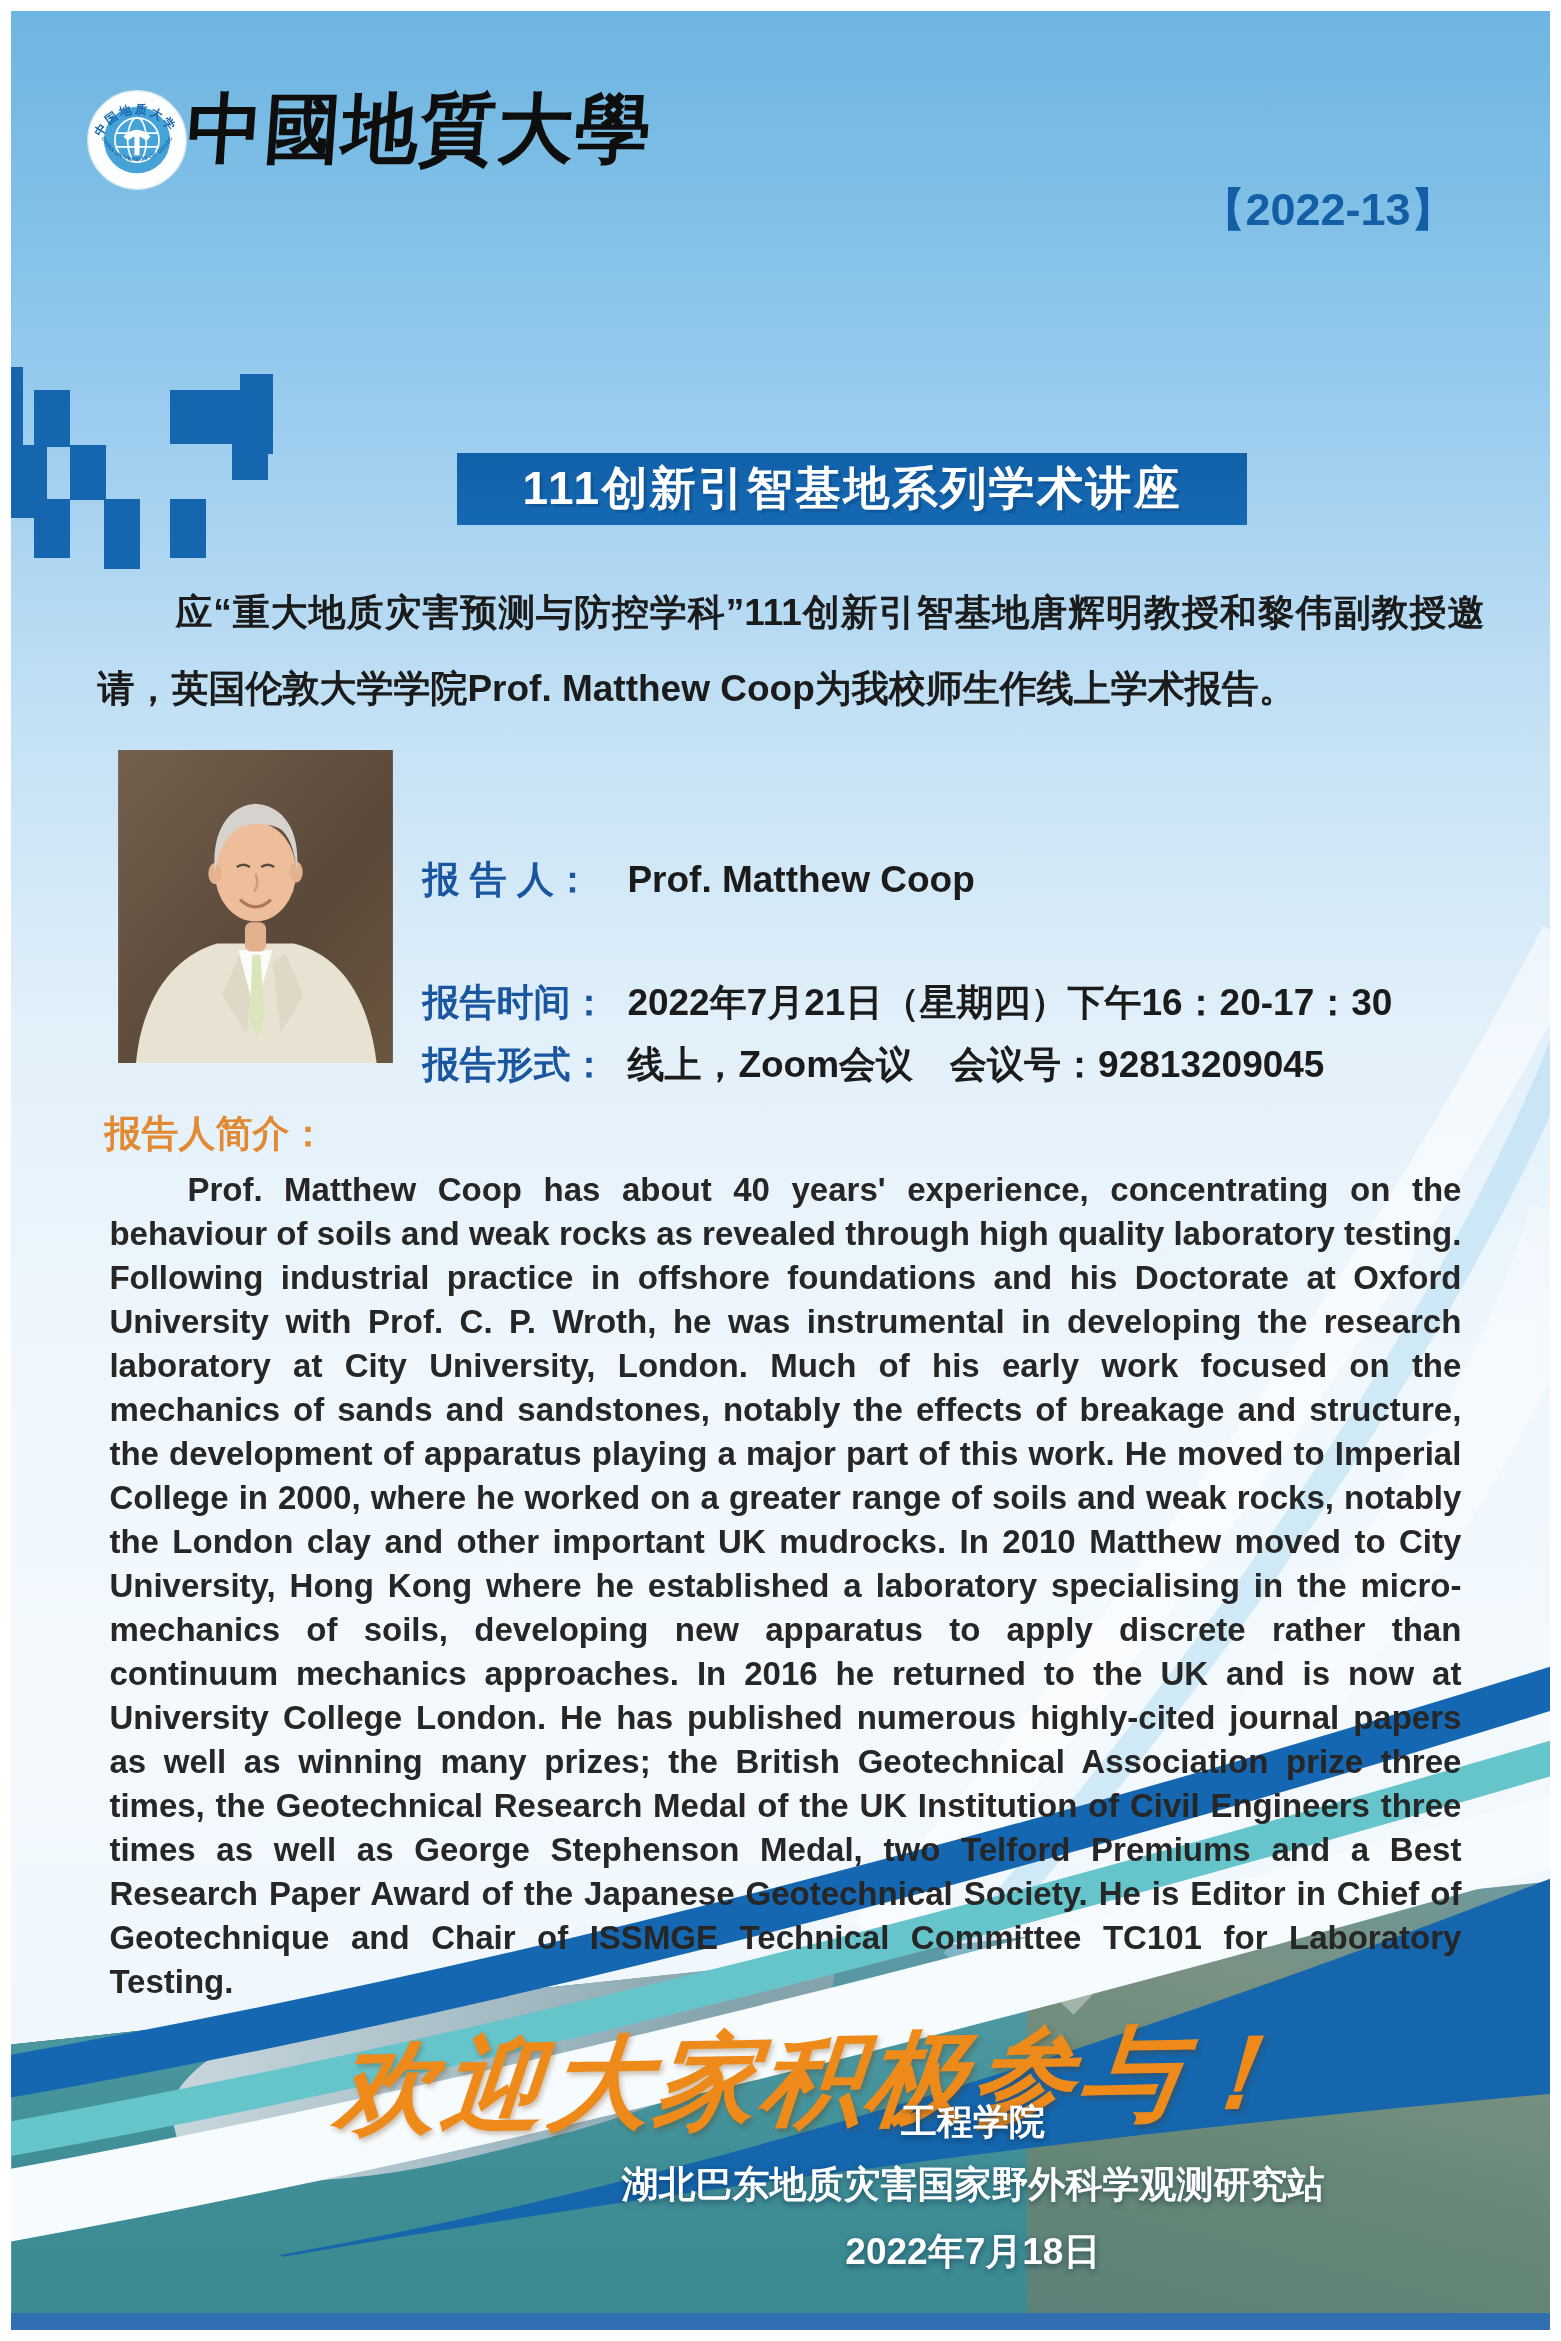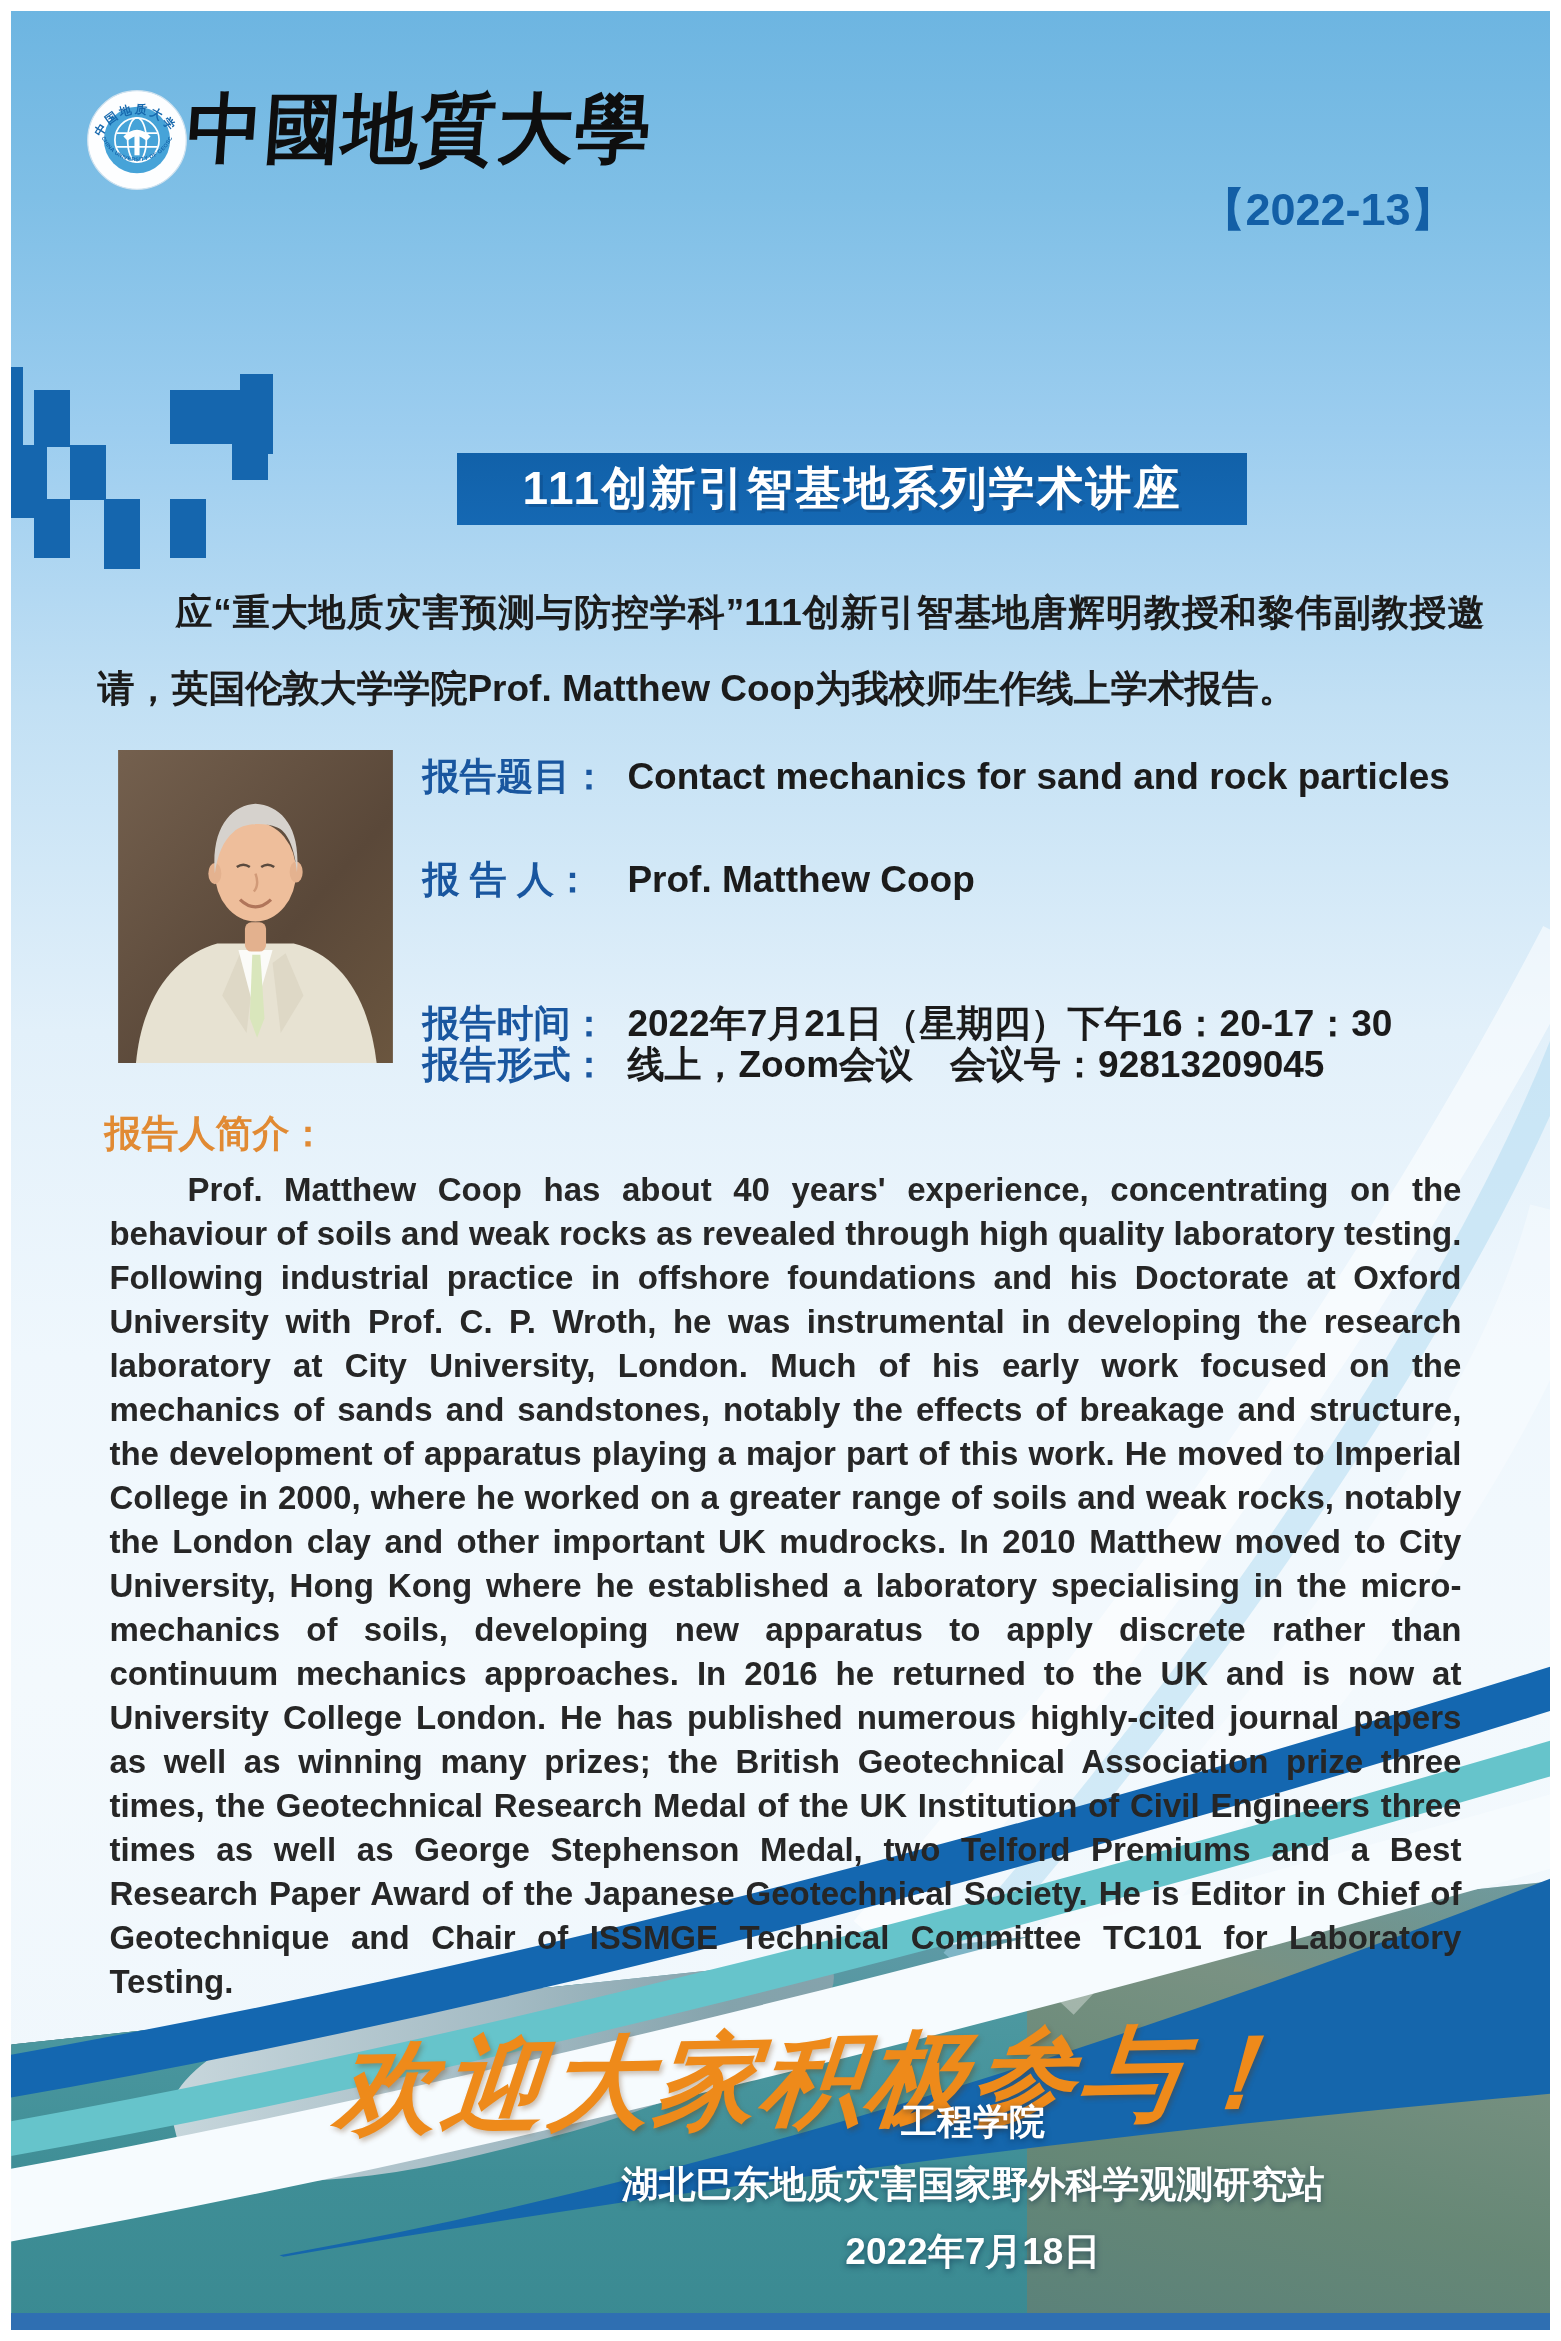--- a/index.html
+++ b/index.html
@@ -38,21 +38,21 @@
 
   
   .intro{position:absolute;left:86px;top:564px;width:1387px;margin:0;z-index:6;
     font-size:37px;font-weight:700;line-height:76px;color:#1b1b1b;text-indent:78px;text-align:justify;}
 
   
   .portrait{position:absolute;left:107px;top:739px;width:275px;height:313px;margin:0;z-index:6;}
   .drow{position:absolute;left:411px;display:flex;align-items:baseline;z-index:6;white-space:nowrap;}
   .drow .lbl{font-size:37px;font-weight:800;color:#19569f;width:205px;flex:none;}
   .drow .val{font-size:37px;font-weight:800;color:#1b1b1b;}
-  .r1{top:741px;} .r2{top:844px;} .r3{top:988px;justify-content:space-between;} .r4{top:1029px;}
+  .r1{top:741px;} .r2{top:844px;} .r3{top:967px;justify-content:space-between;} .r4{top:1029px;}
 
   
   .bio-heading{position:absolute;left:93px;top:1098px;font-size:37px;font-weight:800;color:#e18a33;z-index:6;}
   .bio{position:absolute;left:94px;top:1153px;width:1352px;margin:4px;z-index:6;
     font-size:33px;font-weight:700;line-height:44px;color:#262626;text-align:justify;text-indent:78px;}
 
   
   .photo{position:absolute;left:0;top:1631px;width:1539px;height:688px;z-index:1;
     clip-path:polygon(0 402px,100% 239px,100% 100%,0 100%);}
   .ph-base{position:absolute;inset:0;background:linear-gradient(180deg,#aac6d8 0%,#84a9b9 18%,#5f9aa6 42%,#4b949c 62%,#3f8e96 100%);}
@@ -164,24 +164,20 @@
         <ellipse cx="169" cy="150" rx="50" ry="61" fill="#eebe9b"></ellipse>
         <ellipse cx="119" cy="152" rx="8" ry="13" fill="#e4b28f"></ellipse>
         <ellipse cx="219" cy="150" rx="8" ry="13" fill="#e4b28f"></ellipse>
         <path d="M119 152 C 114 94 140 68 169 66 C 200 68 225 94 220 150 C 217 118 207 99 195 95 C 178 88 152 90 142 101 C 129 112 122 130 119 152 Z" fill="#d6d2cd"></path>
         <path d="M146 144 q 8 -6 16 0 M 176 144 q 8 -6 16 0" stroke="#5a4a3e" stroke-width="3" fill="none"></path>
         <path d="M 169 152 q 5 14 -2 22" stroke="#d19a78" stroke-width="3" fill="none"></path>
         <path d="M 150 184 Q 169 202 188 184" stroke="#b0755a" stroke-width="4" fill="none"></path>
       </svg>
     </figure>
 
-    <div class="drow r1">
-      <span class="lbl">报告题目：</span>
-      <span class="val">Contact mechanics for sand and rock particles</span>
-    </div>
     <div class="drow r2">
       <span class="lbl">报 告 人：</span>
       <span class="val">Prof. Matthew Coop</span>
     </div>
     <div class="drow r3">
       <span class="lbl">报告时间：</span>
       <span class="val">2022年7月21日（星期四）下午16：20-17：30</span>
     </div>
     <div class="drow r4">
       <span class="lbl">报告形式：</span>

